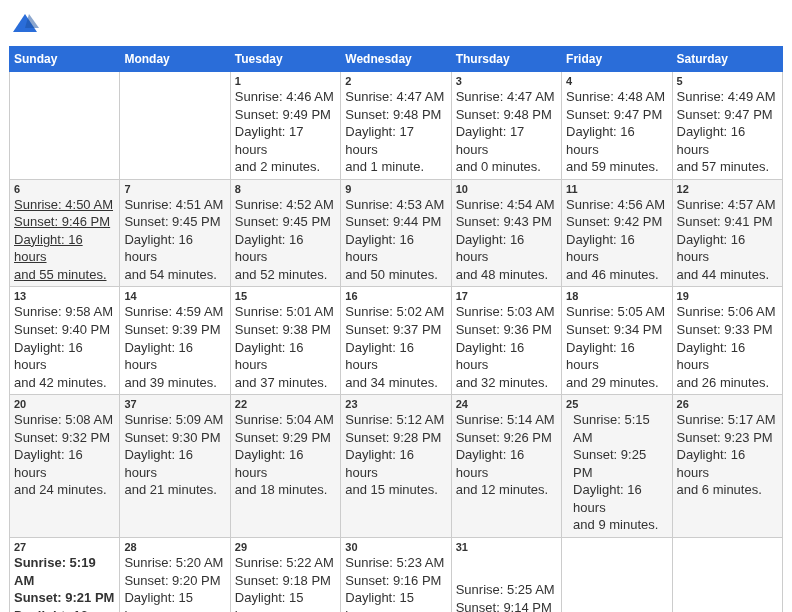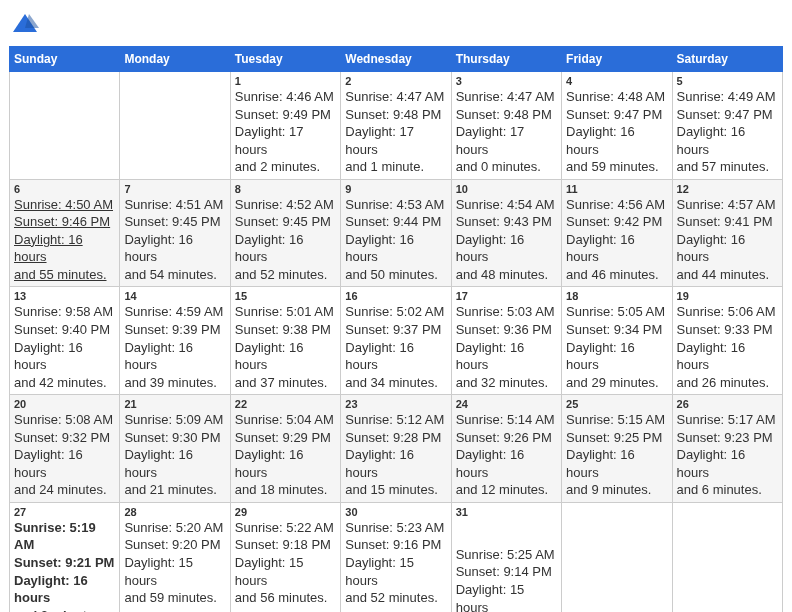--- a/index.html
+++ b/index.html
@@ -261,21 +261,21 @@
         </tr>
         <tr>
           <td>
             <span class="day-num">20</span>
             <div class="day-info" style="white-space: pre-line;">Sunrise: 5:08 AM
 Sunset: 9:32 PM
 Daylight: 16 hours
 and 24 minutes.</div>
           </td>
           <td>
-            <span class="day-num">21</span>
+            <span class="day-num">37</span>
             <div class="day-info" style="white-space: pre-line;">Sunrise: 5:09 AM
 Sunset: 9:30 PM
 Daylight: 16 hours
 and 21 minutes.</div>
           </td>
           <td>
             <span class="day-num">22</span>
             <div class="day-info" style="white-space: pre-line;">Sunrise: 5:04 AM
 Sunset: 9:29 PM
 Daylight: 16 hours
@@ -290,21 +290,21 @@
           </td>
           <td>
             <span class="day-num">24</span>
             <div class="day-info" style="white-space: pre-line;">Sunrise: 5:14 AM
 Sunset: 9:26 PM
 Daylight: 16 hours
 and 12 minutes.</div>
           </td>
           <td>
             <span class="day-num">25</span>
-            <div class="day-info" style="white-space: pre-line;">Sunrise: 5:15 AM
+            <div class="day-info" style="white-space: pre-line; margin-left: 7px;">Sunrise: 5:15 AM
 Sunset: 9:25 PM
 Daylight: 16 hours
 and 9 minutes.</div>
           </td>
           <td>
             <span class="day-num">26</span>
             <div class="day-info" style="white-space: pre-line;">Sunrise: 5:17 AM
 Sunset: 9:23 PM
 Daylight: 16 hours
 and 6 minutes.</div>

